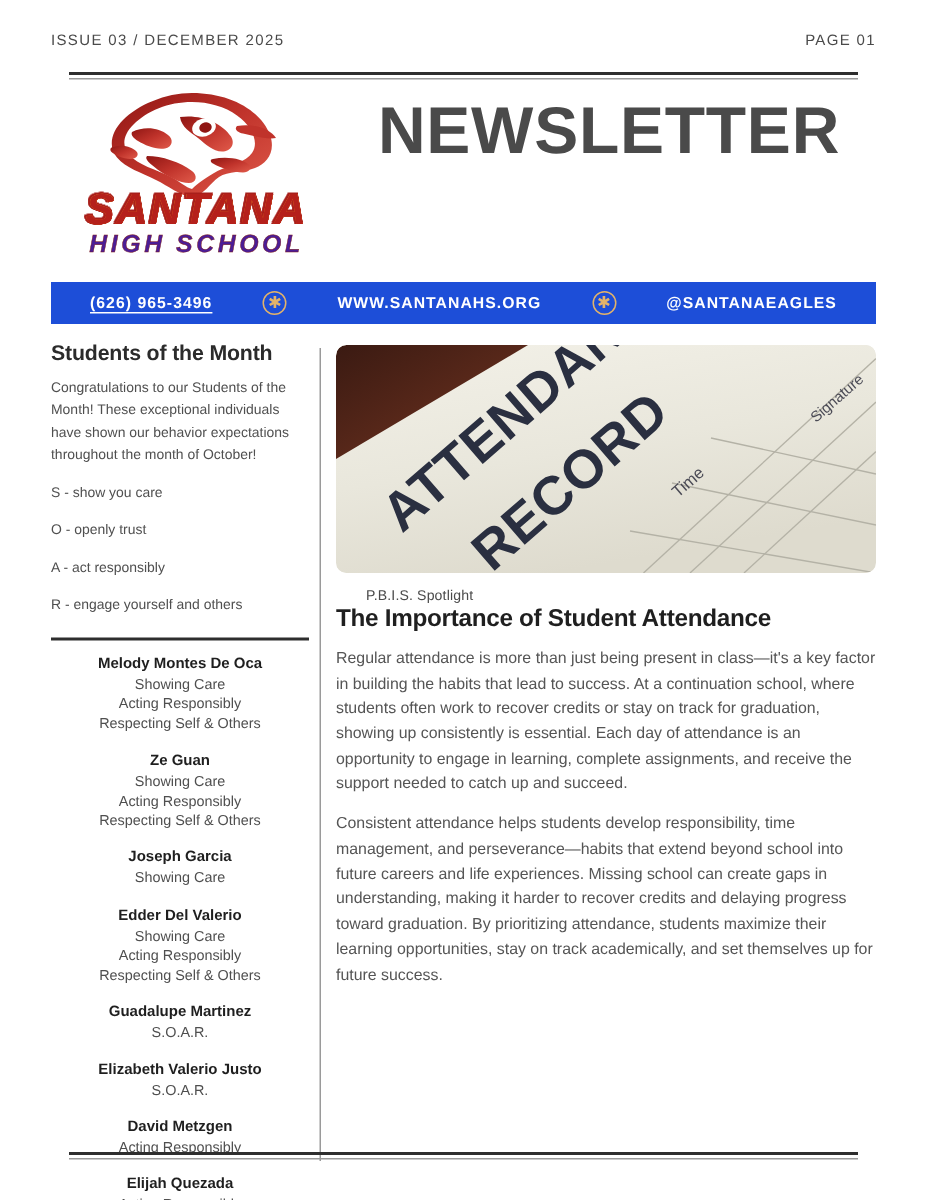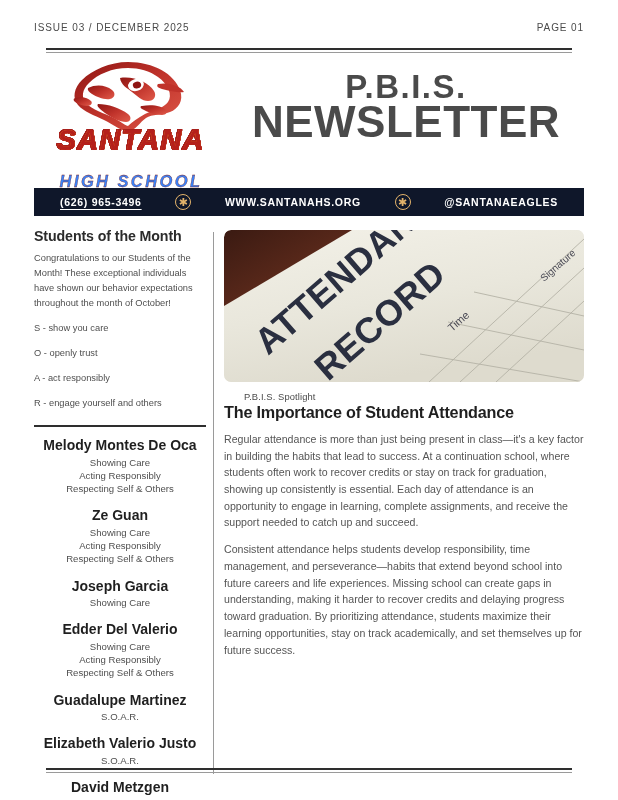--- a/index.html
+++ b/index.html
@@ -46,44 +46,44 @@
     font-size:29px; letter-spacing:1.2px;
     line-height:1;
     background:linear-gradient(180deg,#fbb040 0%,#f5a020 28%,#e8761d 60%,#d94f17 100%);
     -webkit-background-clip:text; background-clip:text;
     -webkit-text-fill-color:transparent; color:transparent;
     text-shadow:0 0 0 #b5201b;
     filter:drop-shadow(0.8px 0 0 #a81f1b) drop-shadow(-0.8px 0 0 #a81f1b)
            drop-shadow(0 0.8px 0 #a81f1b) drop-shadow(0 -0.8px 0 #a81f1b);
   }
   .hs-word{
-    position:absolute; left:0px; top:113px; width:182px;
+    position:absolute; left:0px; top:95px; width:182px;
     text-align:center;
     font-weight:700; font-style:italic;
     font-size:16.5px; letter-spacing:2.4px; line-height:1;
-    color:#3b82f6;
+    color:#4c1d95;
     -webkit-text-stroke:0.3px #7c1512;
   }
 
   .title-block{
     position:absolute; left:228px; top:12px; width:356px; text-align:center;
     color:#4a4a4a;
   }
   .title-pbis{
     font-size:33px; font-weight:700; letter-spacing:1.5px; line-height:1.02;
   }
   .title-news{
     font-size:44px; font-weight:700; letter-spacing:0.5px; line-height:0.95;
     margin-top:-3px;
   }
 
   
   .contactbar{
     position:absolute; left:34px; top:188px; width:550px; height:28px;
-    background:#0f172a;
+    background:#1d4ed8;
     display:flex; align-items:center; justify-content:space-between;
     padding:0 26px;
   }
   .contactbar .item{
     color:#ffffff; font-size:10.5px; font-weight:700; letter-spacing:0.7px;
     white-space:nowrap;
   }
   .contactbar .phone{ text-decoration:underline; text-underline-offset:2.5px; }
   .star-sep{
     width:16px; height:16px; border-radius:50%;
@@ -112,21 +112,21 @@
   .soar-line{
     font-size:9.3px; line-height:1.5; color:#4f4f4f; margin-top:11px;
   }
   .side-rule{
     margin-top:14px; margin-bottom:9px; height:2px; background:#2e2e2e;
   }
   .student{
     text-align:center; margin-bottom:11px;
   }
   .student .name{
-    font-size:14px; font-weight:700; color:#1f1f1f; line-height:1.4;
+    font-size:10px; font-weight:700; color:#1f1f1f; line-height:1.4;
   }
   .student .award{
     font-size:9.6px; color:#4f4f4f; line-height:1.38;
   }
 
   
   .main{
     position:absolute; left:224px; top:230px; width:360px;
   }
   .photo{
@@ -194,21 +194,20 @@
       </g>
       <ellipse cx="78" cy="25" rx="8" ry="6" fill="#ffffff" transform="rotate(-14 78 25)"></ellipse>
       <ellipse cx="79" cy="25" rx="4.2" ry="3.4" fill="#8f1613" transform="rotate(-14 79 25)"></ellipse>
       <path d="M100 24 C112 22 122 26 126 32 C121 33 112 31 104 29 C100 28 98 26 100 24 Z" fill="#c0332b"></path>
     </svg>
     <div class="santana-word">SANTANA</div>
     <div class="hs-word">HIGH SCHOOL</div>
   </div>
 
   <div class="title-block">
-    <div class="title-pbis">P.B.I.S.</div>
     <div class="title-news">NEWSLETTER</div>
   </div>
 </div>
 
 <div class="contactbar">
   <span class="item phone">(626) 965-3496</span>
   <span class="star-sep">✱</span>
   <span class="item">WWW.SANTANAHS.ORG</span>
   <span class="star-sep">✱</span>
   <span class="item">@SANTANAEAGLES</span>

